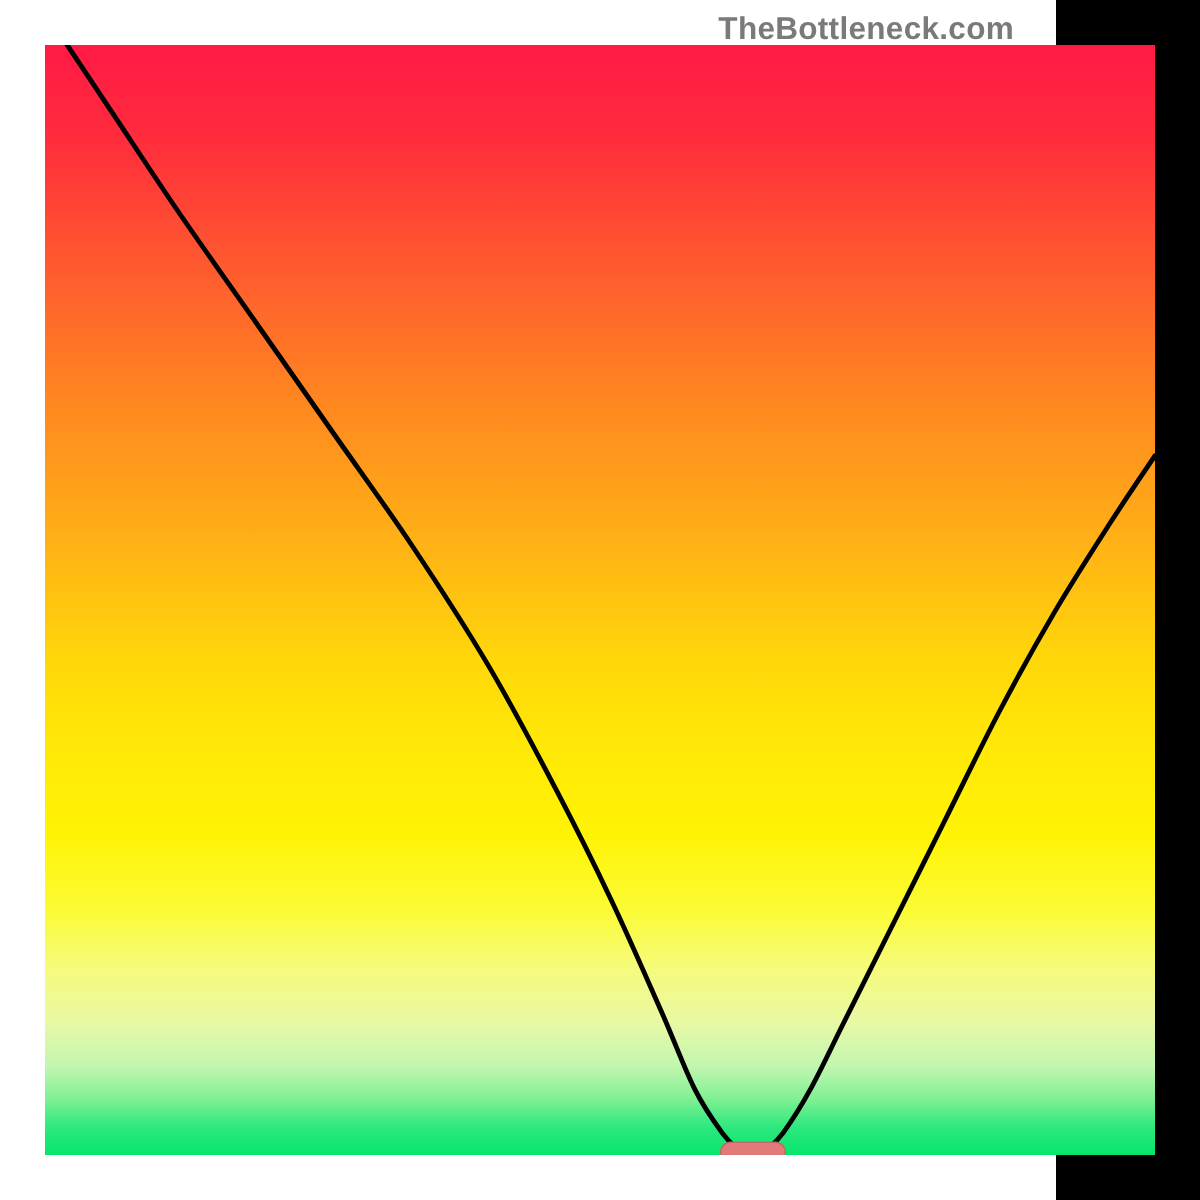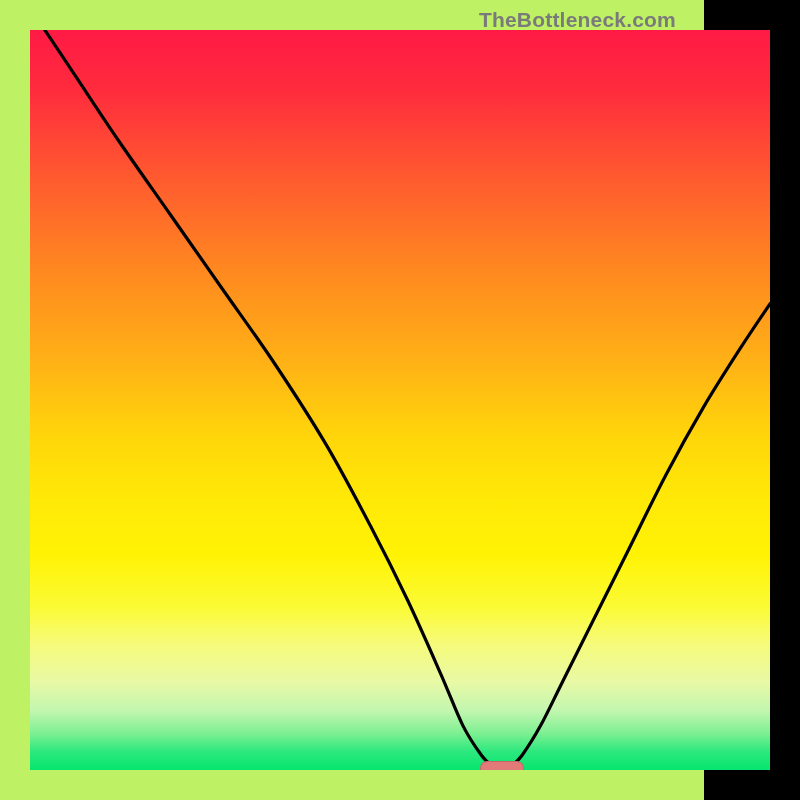--- a/index.html
+++ b/index.html
@@ -1,16 +1,16 @@
 <!DOCTYPE html>
 <html><head>
 <meta charset="utf-8">
 <style>
   html,body{margin:0;padding:0;width:800px;height:800px;overflow:hidden;background:#000;font-family:Arial,Helvetica,sans-serif}
-  .frame{position:relative;width:704px;height:800px;background:#bef264}
+  .frame{position:relative;width:704px;height:800px;background:#ffffff}
   .plot{position:absolute;left:30px;top:30px;width:740px;height:740px;overflow:hidden}
   .gradient{position:absolute;inset:0;
     background:linear-gradient(to bottom,
       #ff1a45 0%,
       #ff2b3d 8%,
       #ff5a2f 20%,
       #ff8a1f 33%,
       #ffb216 45%,
       #ffd60a 55%,
       #ffe807 63%,

